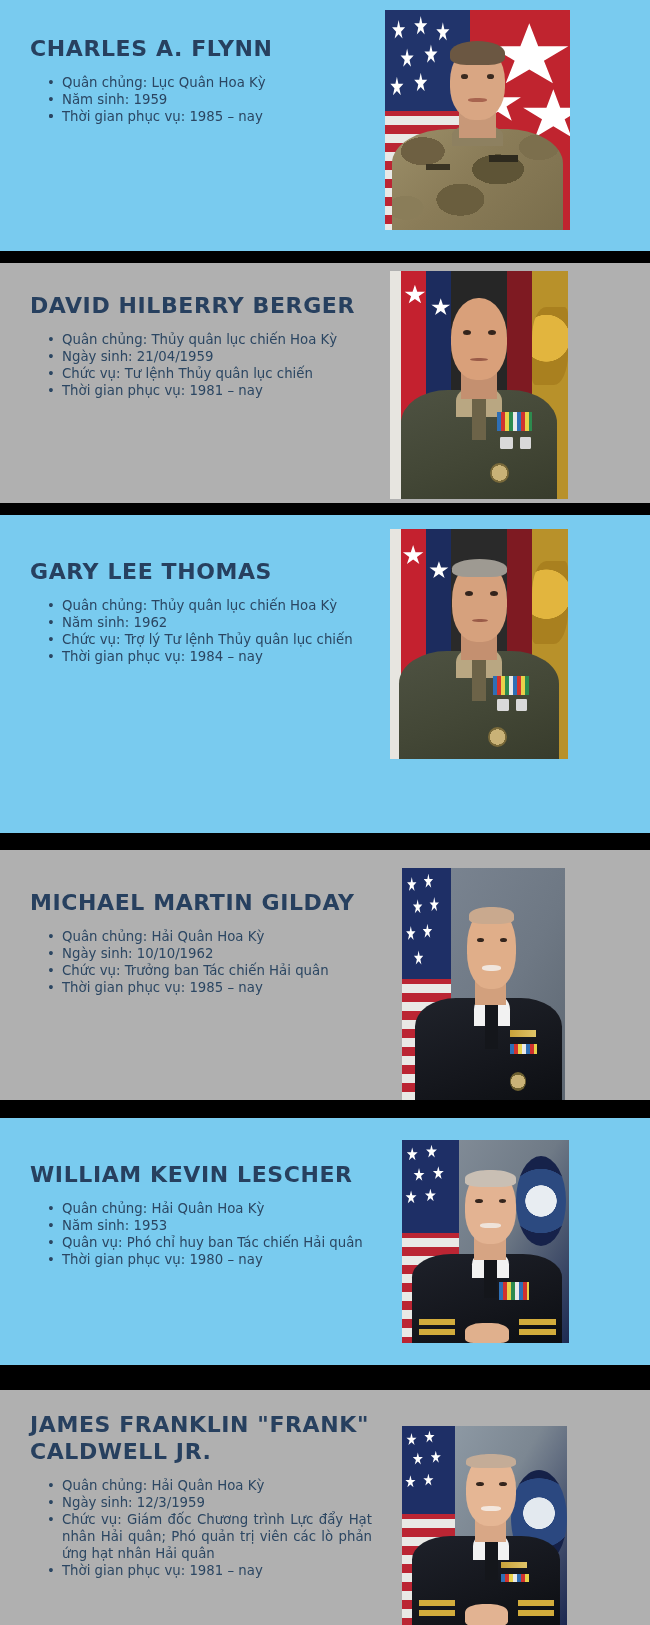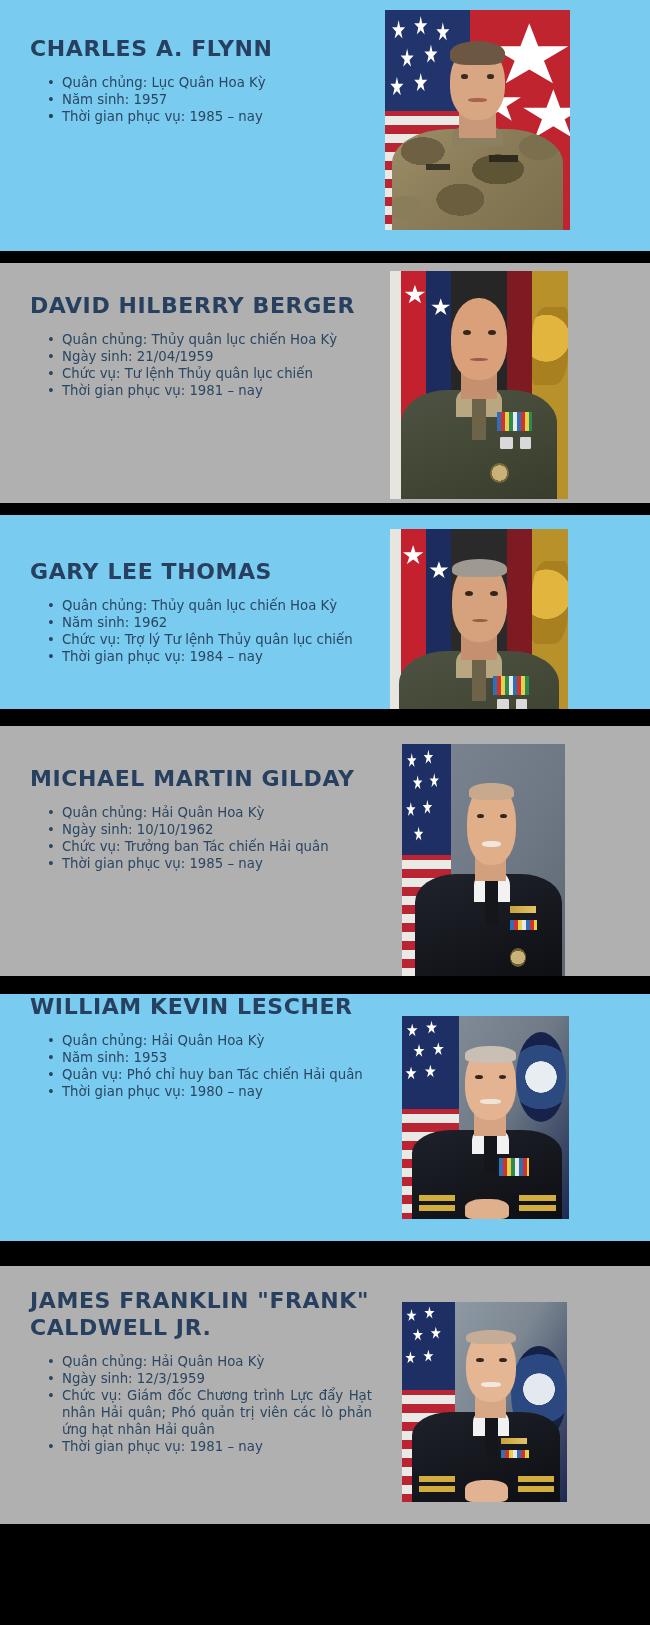--- a/index.html
+++ b/index.html
@@ -121,21 +121,21 @@
 </head>
 <body>
 
 <div class="infographic">
 
   <section class="panel blue" style="height:251px;">
     <div class="panel-text" style="padding-top:36px;">
       <h2 class="person-name">CHARLES A. FLYNN</h2>
       <ul class="bullets">
         <li><span class="bullet-dot">•</span><span>Quân chủng: Lục Quân Hoa Kỳ</span></li>
-        <li><span class="bullet-dot">•</span><span>Năm sinh: 1957</span></li>
+        <li><span class="bullet-dot">•</span><span>Năm sinh: 1959</span></li>
         <li><span class="bullet-dot">•</span></li>
         <li><span class="bullet-dot">•</span><span>Thời gian phục vụ: 1985 – nay</span></li>
       </ul>
     </div>
     <div class="portrait-wrap" style="margin-left:5px;margin-top:10px;">
       <div class="portrait" style="width:185px;height:220px;">
         <div class="pt-bg" style="background:#C0242F;"></div>
         <div class="pt-star" style="left:56%;top:6%;width:44%;height:30%;"></div>
         <div class="pt-star" style="left:74%;top:36%;width:34%;height:24%;"></div>
         <div class="pt-star" style="left:48%;top:33%;width:26%;height:19%;"></div>
@@ -201,21 +201,21 @@
         <div class="pt-ribbons" style="left:60%;top:62%;width:20%;height:8%;
              background:repeating-linear-gradient(90deg,#2E6FB5 0 4px,#D1322E 4px 8px,#E8D14A 8px 12px,#2D8A4E 12px 16px,#E9E9E9 16px 20px);"></div>
         <div style="position:absolute;left:62%;top:73%;width:7%;height:5%;background:#D9D9D9;border-radius:10%;"></div>
         <div style="position:absolute;left:73%;top:73%;width:6%;height:5%;background:#D9D9D9;border-radius:10%;"></div>
         <div style="position:absolute;left:56%;top:84%;width:11%;height:9%;background:radial-gradient(circle,#C9B277 0 55%,#7A6A3A 56% 100%);border-radius:50%;"></div>
       </div>
     </div>
   </section>
   <div class="sep" style="height:12px;"></div>
 
-  <section class="panel blue" style="height:194px;">
+  <section class="panel blue" style="height:318px;">
     <div class="panel-text" style="padding-top:44px;">
       <h2 class="person-name">GARY LEE THOMAS</h2>
       <ul class="bullets">
         <li><span class="bullet-dot">•</span><span>Quân chủng: Thủy quân lục chiến Hoa Kỳ</span></li>
         <li><span class="bullet-dot">•</span><span>Năm sinh: 1962</span></li>
         <li><span class="bullet-dot">•</span><span>Chức vụ: Trợ lý Tư lệnh Thủy quân lục chiến</span></li>
         <li><span class="bullet-dot">•</span><span>Thời gian phục vụ: 1984 – nay</span></li>
       </ul>
     </div>
     <div class="portrait-wrap" style="margin-left:10px;margin-top:14px;">
@@ -282,21 +282,21 @@
         <div class="pt-ribbons" style="left:66%;top:70%;width:16%;height:3%;background:linear-gradient(90deg,#C8A23A,#E0C468);"></div>
         <div class="pt-ribbons" style="left:66%;top:76%;width:17%;height:4%;
              background:repeating-linear-gradient(90deg,#2E6FB5 0 4px,#D1322E 4px 8px,#E8D14A 8px 12px,#E9E9E9 12px 16px);"></div>
         <div style="position:absolute;left:66%;top:88%;width:10%;height:8%;background:radial-gradient(circle,#C9B277 0 55%,#6E6131 56% 100%);border-radius:50%;"></div>
       </div>
     </div>
   </section>
   <div class="sep" style="height:18px;"></div>
 
   <section class="panel blue" style="height:247px;">
-    <div class="panel-text" style="">
+    <div class="panel-text" style="padding-top:44px;">
       <h2 class="person-name">WILLIAM KEVIN LESCHER</h2>
       <ul class="bullets">
         <li><span class="bullet-dot">•</span><span>Quân chủng: Hải Quân Hoa Kỳ</span></li>
         <li><span class="bullet-dot">•</span><span>Năm sinh: 1953</span></li>
         <li><span class="bullet-dot">•</span><span>Quân vụ: Phó chỉ huy ban Tác chiến Hải quân</span></li>
         <li><span class="bullet-dot">•</span><span>Thời gian phục vụ: 1980 – nay</span></li>
       </ul>
     </div>
     <div class="portrait-wrap" style="margin-left:22px;margin-top:22px;">
       <div class="portrait" style="width:167px;height:203px;">

